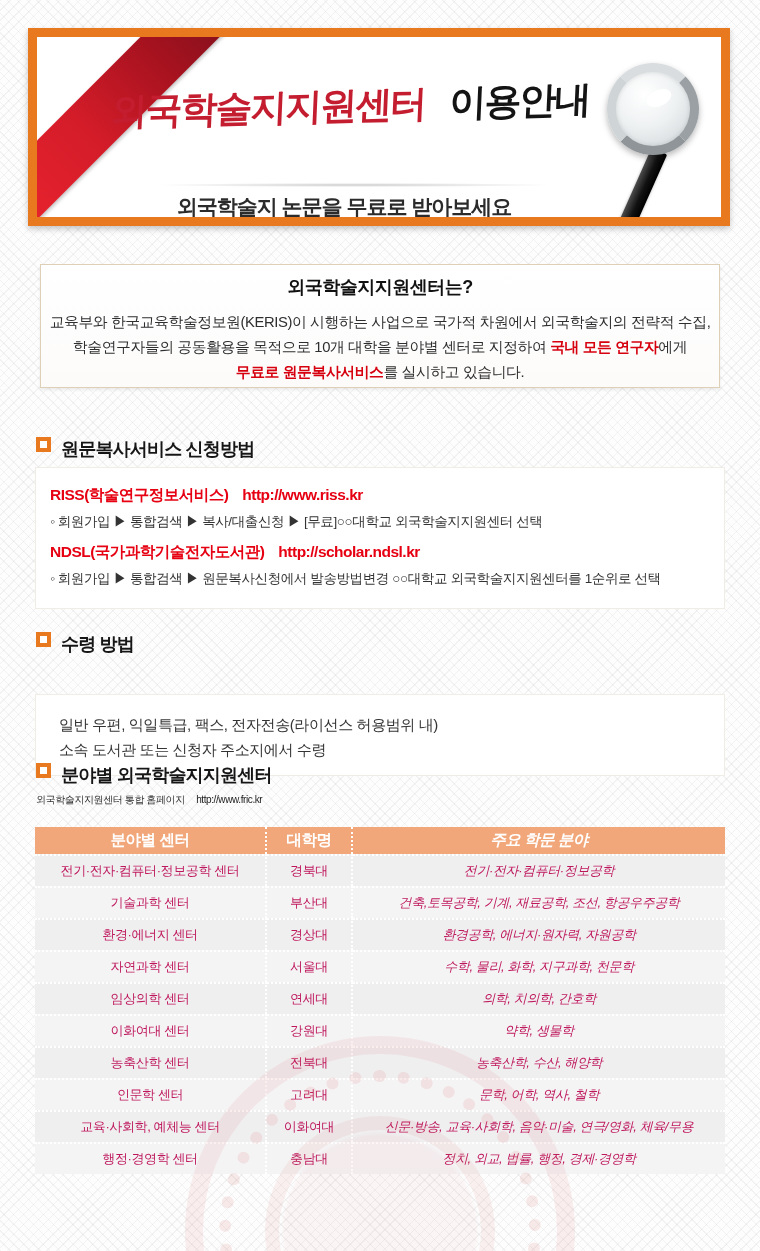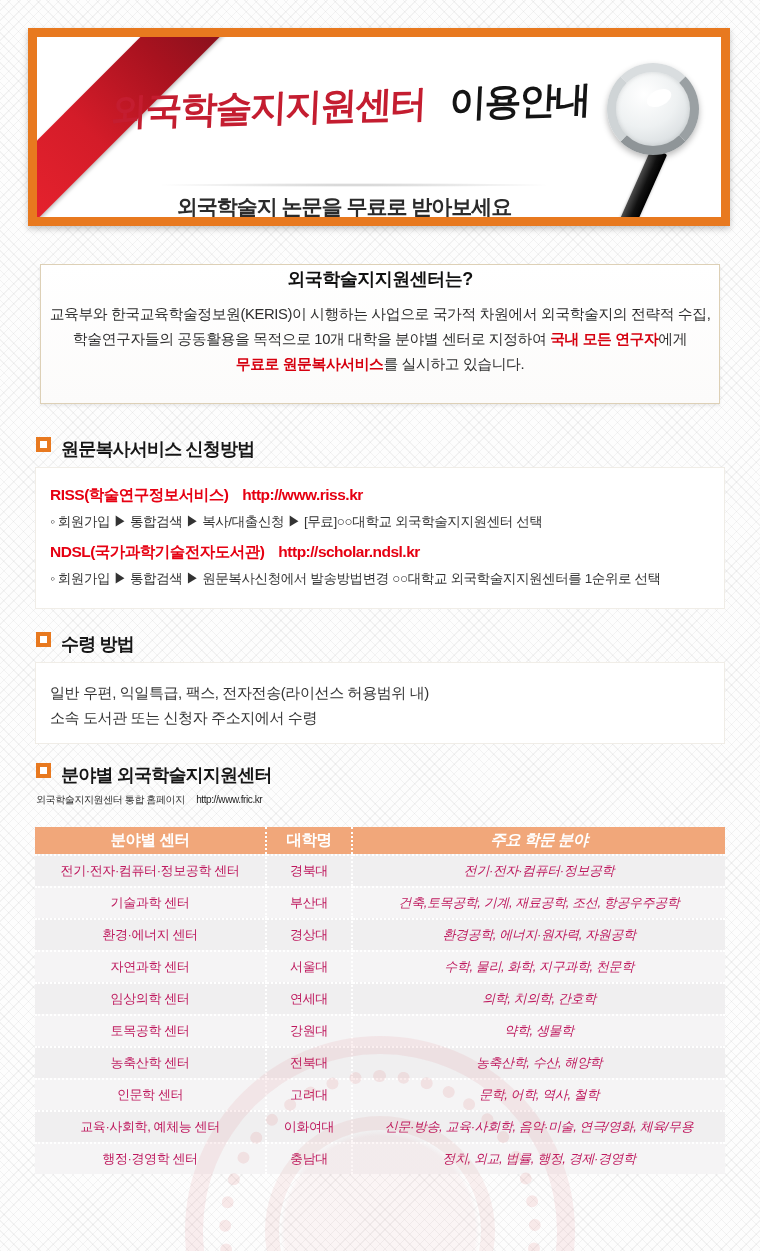--- a/index.html
+++ b/index.html
@@ -57,44 +57,44 @@
   .mag-handle {
     position:absolute; left:56px; top:94px; width:17px; height:86px;
     transform:rotate(24deg); transform-origin:50% 0;
     background:linear-gradient(90deg,#4c4c4c 0%, #111 55%, #000 100%);
     border-radius:2px 2px 5px 5px;
     box-shadow:0 2px 3px rgba(0,0,0,.3);
   }
 
   
   .intro-box {
-    position:absolute; left:40px; top:264px; width:680px; height:140px;
+    position:absolute; left:40px; top:264px; width:680px; height:124px;
     background:linear-gradient(#ffffff, #fcfbfa);
     border:1px solid #ddd0b6; box-shadow:0 2px 3px rgba(0,0,0,.07);
-    text-align:center; padding-top:2px;
+    text-align:center; padding-top:10px;
   }
   .intro-title { font-size:18px; font-weight:bold; color:#111; letter-spacing:-0.5px; margin-bottom:11px; }
   .intro-body { font-size:14.8px; color:#2e2e2e; line-height:25px; letter-spacing:-0.4px; }
   .red-em { color:#d6000f; font-weight:bold; }
 
   
   .section-head { position:absolute; left:36px; display:flex; gap:10px; }
   .sq-bullet { width:15px; height:15px; border:4px solid #e8791f; background:#fff; flex:0 0 auto; }
   .section-head h2 { font-size:18px; font-weight:bold; color:#161616; letter-spacing:-0.8px; }
 
   .content-box {
     position:absolute; left:35px; width:690px; background:#fff;
     border:1px solid #f0ede7;
   }
   #apply-box { top:467px; height:142px; padding:17px 14px 0; }
   .red-line { font-size:15.5px; font-weight:bold; color:#e60012; letter-spacing:-0.5px; margin-bottom:7px; white-space:nowrap; }
   .red-line .url { margin-left:10px; }
   .step-line { font-size:13.5px; color:#333; letter-spacing:-0.4px; margin-bottom:11px; white-space:nowrap; }
 
-  #receive-box { top:662px; height:82px; padding:17px 14px 0; }
+  #receive-box { top:694px; height:82px; padding:17px 23px 0; }
   .plain-line { font-size:15px; color:#333; letter-spacing:-0.4px; line-height:25px; }
 
   .homepage-line { position:absolute; left:36px; top:793px; font-size:10px; color:#2e2e2e; letter-spacing:-0.4px; }
   .homepage-line .url { margin-left:9px; color:#1d1d1d; }
 
   
   table.centers { position:absolute; left:35px; top:827px; width:690px; border-collapse:separate; border-spacing:0; table-layout:fixed; }
   table.centers col.c1 { width:232px; }
   table.centers col.c2 { width:86px; }
   table.centers col.c3 { width:372px; }
@@ -231,21 +231,21 @@
       <td>수학, 물리, 화학, 지구과학, 천문학</td>
     </tr>
 
     <tr>
       <td>임상의학 센터</td>
       <td>연세대</td>
       <td>의학, 치의학, 간호학</td>
     </tr>
 
     <tr>
-      <td>토목공학 센터</td>
+      <td>이화여대 센터</td>
       <td>강원대</td>
       <td>약학, 생물학</td>
     </tr>
 
     <tr>
       <td>농축산학 센터</td>
       <td>전북대</td>
       <td>농축산학, 수산, 해양학</td>
     </tr>
 

